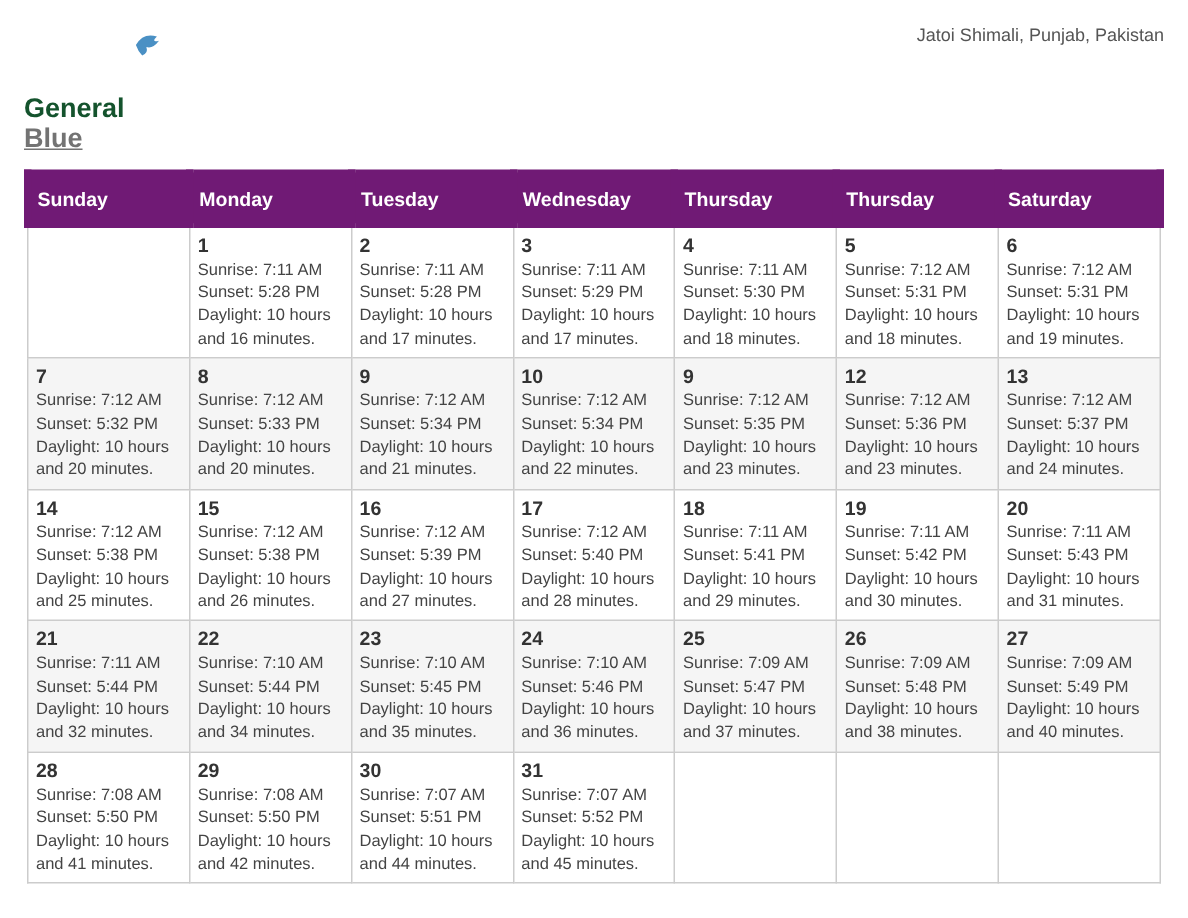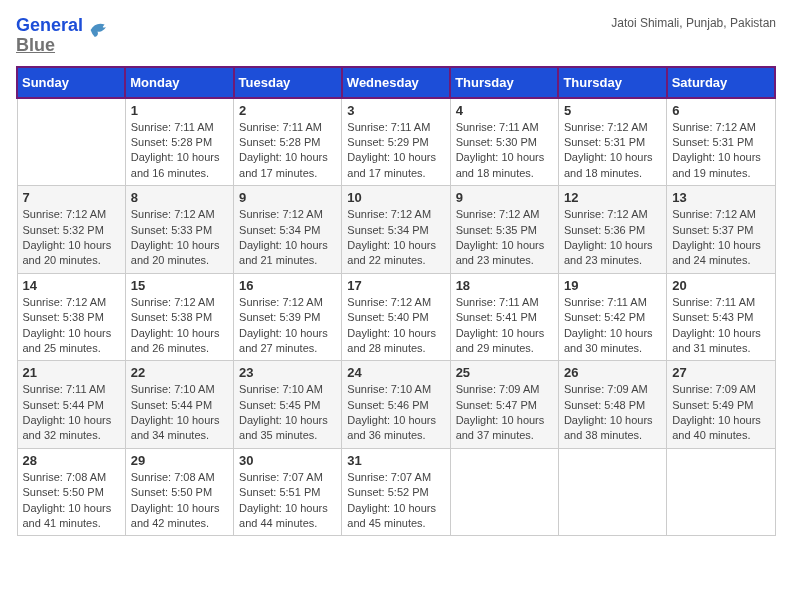--- a/index.html
+++ b/index.html
@@ -20,21 +20,21 @@
       display: flex;
       align-items: center;
     }
     .logo-text {
       display: flex;
       flex-direction: column;
       font-size: 18px;
       font-weight: bold;
       line-height: 1.1;
     }
-    .logo-general { color: #1d4ed8; }
+    .logo-general { color: #14532d; margin-top: 47px; }
     .logo-blue { color: #737373; text-decoration: underline; }
     .logo-bird {
       width: 28px;
       height: 28px;
       margin-left: 2px;
       align-self: flex-start;
     }
     .title-section {
       text-align: right;
     }
@@ -46,27 +46,27 @@
     .location {
       font-size: 12px;
       color: #555;
     }
     table {
       width: 100%;
       border-collapse: collapse;
       table-layout: fixed;
     }
     thead tr th {
-      background-color: #1d4ed8;
+      background-color: #701a75;
       color: #fff;
       font-size: 13px;
       font-weight: bold;
       padding: 7px 4px;
       text-align: left;
-      border: 2px solid #701a75;
+      border: 5px solid #701a75;
     }
     tbody tr td {
       border: 1px solid #ccc;
       vertical-align: top;
       padding: 4px 5px;
       min-height: 80px;
       font-size: 11px;
       color: #333;
     }
     tbody tr:nth-child(even) td {

